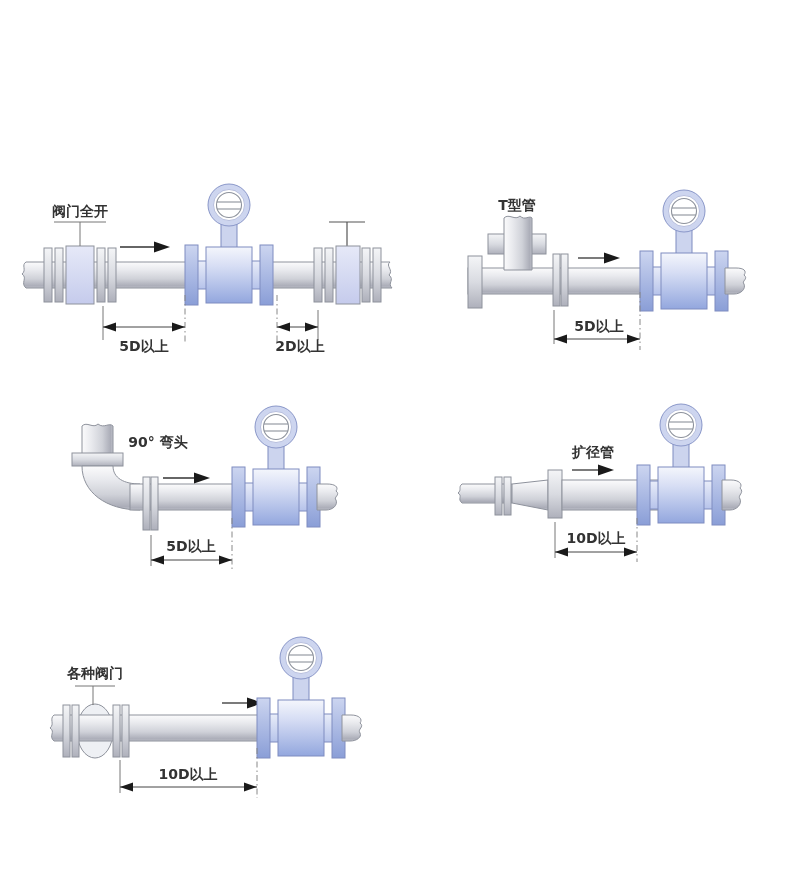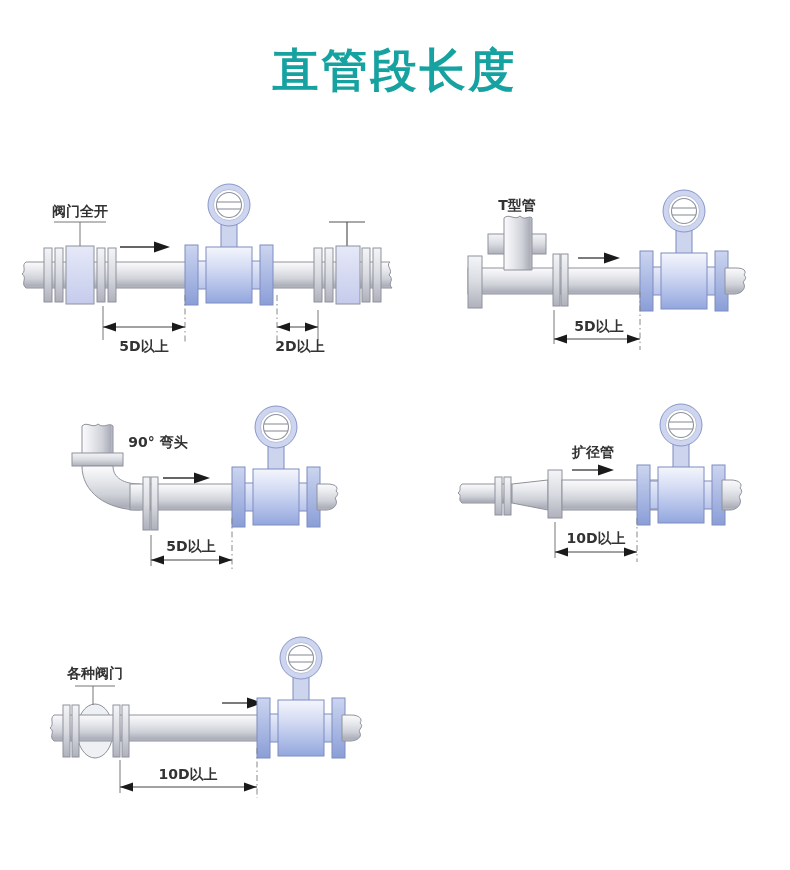--- a/index.html
+++ b/index.html
@@ -74,21 +74,20 @@
         <line x1="32.2" y1="26" x2="55.8" y2="26" stroke="#8d929c" stroke-width="1.1"></line>
         <rect x="12" y="78" width="10" height="28" fill="url(#gMS)" class="blue"></rect>
         <rect x="66" y="78" width="10" height="28" fill="url(#gMS)" class="blue"></rect>
         <rect x="0" y="62" width="13" height="60" fill="url(#gMF)" class="blue"></rect>
         <rect x="75" y="62" width="13" height="60" fill="url(#gMF)" class="blue"></rect>
         <rect x="21" y="64" width="46" height="56" fill="url(#gMB)" class="blue"></rect>
       </g>
     </defs>
   </svg>
 
-  <div id="title">直管段长度</div>
 
   <svg class="dg" style="left:0;top:170px" width="420" height="200">
     <g>
       <path d="M 26 92 L 390 92 C 385 96 394 100 389 105 C 395 110 387 113 392 118 L 26 118 C 20 113 28 108 22 104 C 27 100 21 95 26 92 Z" fill="url(#gPipeV)" class="gray"></path>
     </g>
     <g>
       <rect x="44" y="78" width="8" height="54" fill="url(#gFlange)" class="gray"></rect>
       <rect x="55" y="78" width="8" height="54" fill="url(#gFlange)" class="gray"></rect>
       <rect x="66" y="76" width="28" height="58" fill="url(#gValve)" class="gray"></rect>
       <rect x="97" y="78" width="8" height="54" fill="url(#gFlange)" class="gray"></rect>

